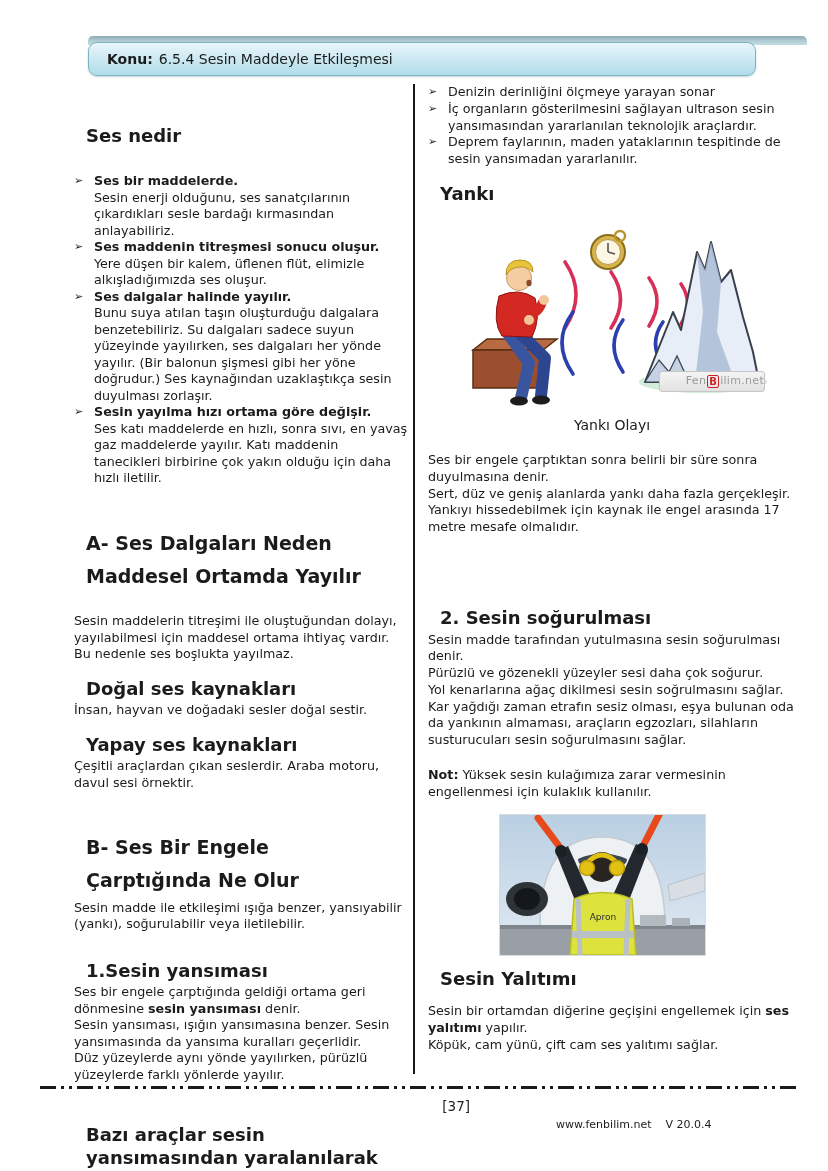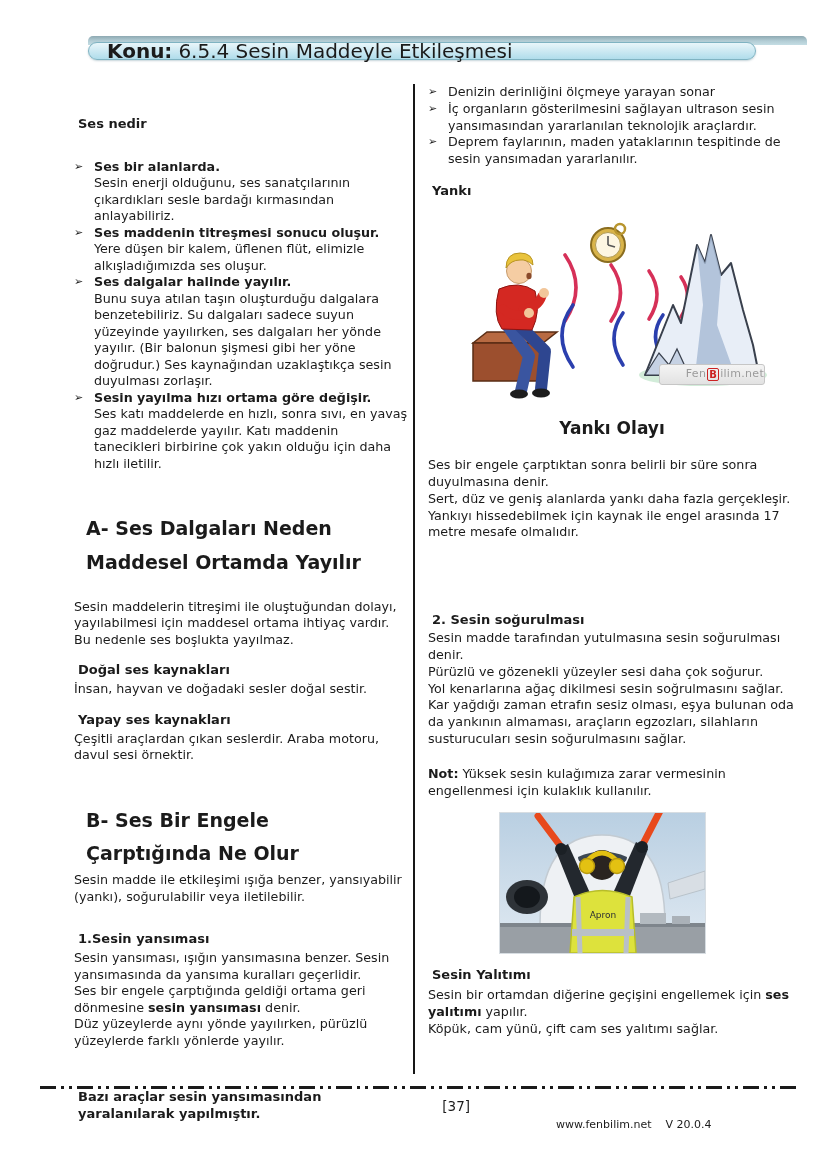--- a/index.html
+++ b/index.html
@@ -7,54 +7,54 @@
     position:relative;width:828px;height:1171px;background:#ffffff;
     font-family:"DejaVu Sans",sans-serif;color:#1b1b1b;overflow:hidden;
   }
   
   .top-strip{
     position:absolute;left:88px;top:36px;width:719px;height:9px;
     border-radius:5px 5px 0 0;
     background:linear-gradient(180deg,#8ea9b2 0%,#b3cdd5 55%,#c4dde4 100%);
   }
   .konu-banner{
-    position:absolute;left:88px;top:42px;width:668px;height:18px;
+    position:absolute;left:88px;top:42px;width:668px;height:34px;
     border:1px solid #7fb3c2;border-radius:9px;
     background:linear-gradient(180deg,#e9f6fa 0%,#cfeaf3 45%,#b0ddeb 100%);
     box-shadow:0 1px 2px rgba(90,130,145,.35);
     display:flex;align-items:center;padding-left:18px;box-sizing:border-box;
-    font-size:20px;
+    font-size:14px;
   }
   .konu-banner .konu-label{font-weight:bold;margin-right:6px;}
   
   .divider{position:absolute;left:413px;top:84px;width:2px;height:990px;background:#161616;}
   .col-left{position:absolute;left:74px;top:112px;width:334px;font-size:12.7px;line-height:1.3;}
   .col-right{position:absolute;left:428px;top:84px;width:368px;font-size:12.7px;line-height:1.32;}
   p{margin:0;}
   .bold{font-weight:bold;}
-  .h-small{font-weight:bold;font-size:13px;margin:4px;}
+  .h-small{font-weight:bold;font-size:18px;margin:12px;}
   .h-section{font-weight:bold;font-size:19px;line-height:1.75;margin:12px;}
   ul.arrows{list-style:none;margin:0;padding:0;}
   ul.arrows li{display:flex;gap:7px;margin:0;}
   ul.arrows .marker{flex:none;width:13px;font-size:11px;padding-top:1px;}
   ul.arrows .title{font-weight:bold;}
   
   .figure1{position:relative;width:318px;height:188px;margin:14px auto 0 auto;}
   .watermark{
     position:absolute;right:6px;bottom:16px;width:104px;height:19px;
     background:linear-gradient(180deg,#f4f4f4,#e2e2e2);
     border:1px solid #c6c6c6;border-radius:3px;
     display:flex;align-items:center;justify-content:flex-end;
     font-size:11px;color:#9b9b9b;letter-spacing:.3px;
   }
   .watermark .wm-b{
     color:#cc2222;border:1px solid #cc2222;border-radius:2px;
     font-weight:bold;padding:0 1px;margin:0 1px;font-size:10px;line-height:11px;
   }
-  .fig-caption{text-align:center;font-size:17px;margin-top:16px;font-weight:bold;}
+  .fig-caption{text-align:center;font-size:14px;margin-top:8px;}
   
   .figure2{width:205px;height:140px;margin:14px 0 0 72px;box-shadow:0 0 0 1px #d7dde2;}
   
   .footer-rule{
     position:absolute;left:40px;top:1086px;width:756px;height:3px;
     background:repeating-linear-gradient(90deg,
       #1a1a1a 0 16px,transparent 16px 21px,
       #1a1a1a 21px 24px,transparent 24px 29px,
       #1a1a1a 29px 32px,transparent 32px 37px);
   }
@@ -77,21 +77,21 @@
   </div>
 
   <div class="divider"></div>
 
   <div class="col-left">
     <p class="h-small mb26">Ses nedir</p>
 
     <ul class="arrows">
       <li>
         <span class="marker">➢</span>
-        <span><span class="title">Ses bir alanlarda.</span><br>
+        <span><span class="title">Ses bir maddelerde.</span><br>
         <span>Sesin enerji olduğunu, ses sanatçılarının çıkardıkları sesle bardağı kırmasından anlayabiliriz.</span></span>
       </li>
       <li>
         <span class="marker">➢</span>
         <span><span class="title">Ses maddenin titreşmesi sonucu oluşur.</span><br>
         <span>Yere düşen bir kalem, üflenen flüt, elimizle alkışladığımızda ses oluşur.</span></span>
       </li>
       <li>
         <span class="marker">➢</span>
         <span><span class="title">Ses dalgalar halinde yayılır.</span><br>
@@ -110,24 +110,24 @@
     <p class="h-small mb2">Doğal ses kaynakları</p>
     <p class="mb14">İnsan, hayvan ve doğadaki sesler doğal sestir.</p>
 
     <p class="h-small mb2">Yapay ses kaynakları</p>
     <p>Çeşitli araçlardan çıkan seslerdir. Araba motoru, davul sesi örnektir.</p>
 
     <p class="h-section mt40 mb2">B- Ses Bir Engele Çarptığında Ne Olur</p>
     <p class="mb26">Sesin madde ile etkileşimi ışığa benzer, yansıyabilir (yankı), soğurulabilir veya iletilebilir.</p>
 
     <p class="h-small mb2">1.Sesin yansıması</p>
-    <p>Sesin yansıması, ışığın yansımasına benzer. Sesin yansımasında da yansıma kuralları geçerlidir.</p>
     <p><span>Ses bir engele çarptığında geldiği ortama geri dönmesine</span>
       <span class="bold">sesin yansıması</span>
       <span>denir.</span></p>
+    <p>Sesin yansıması, ışığın yansımasına benzer. Sesin yansımasında da yansıma kuralları geçerlidir.</p>
     <p>Düz yüzeylerde aynı yönde yayılırken, pürüzlü yüzeylerde farklı yönlerde yayılır.</p>
 
     <p class="h-small mt40">Bazı araçlar sesin yansımasından yaralanılarak yapılmıştır.</p>
   </div>
 
   <div class="col-right">
     <ul class="arrows">
       <li>
         <span class="marker">➢</span>
         <span>Denizin derinliğini ölçmeye yarayan sonar</span>

